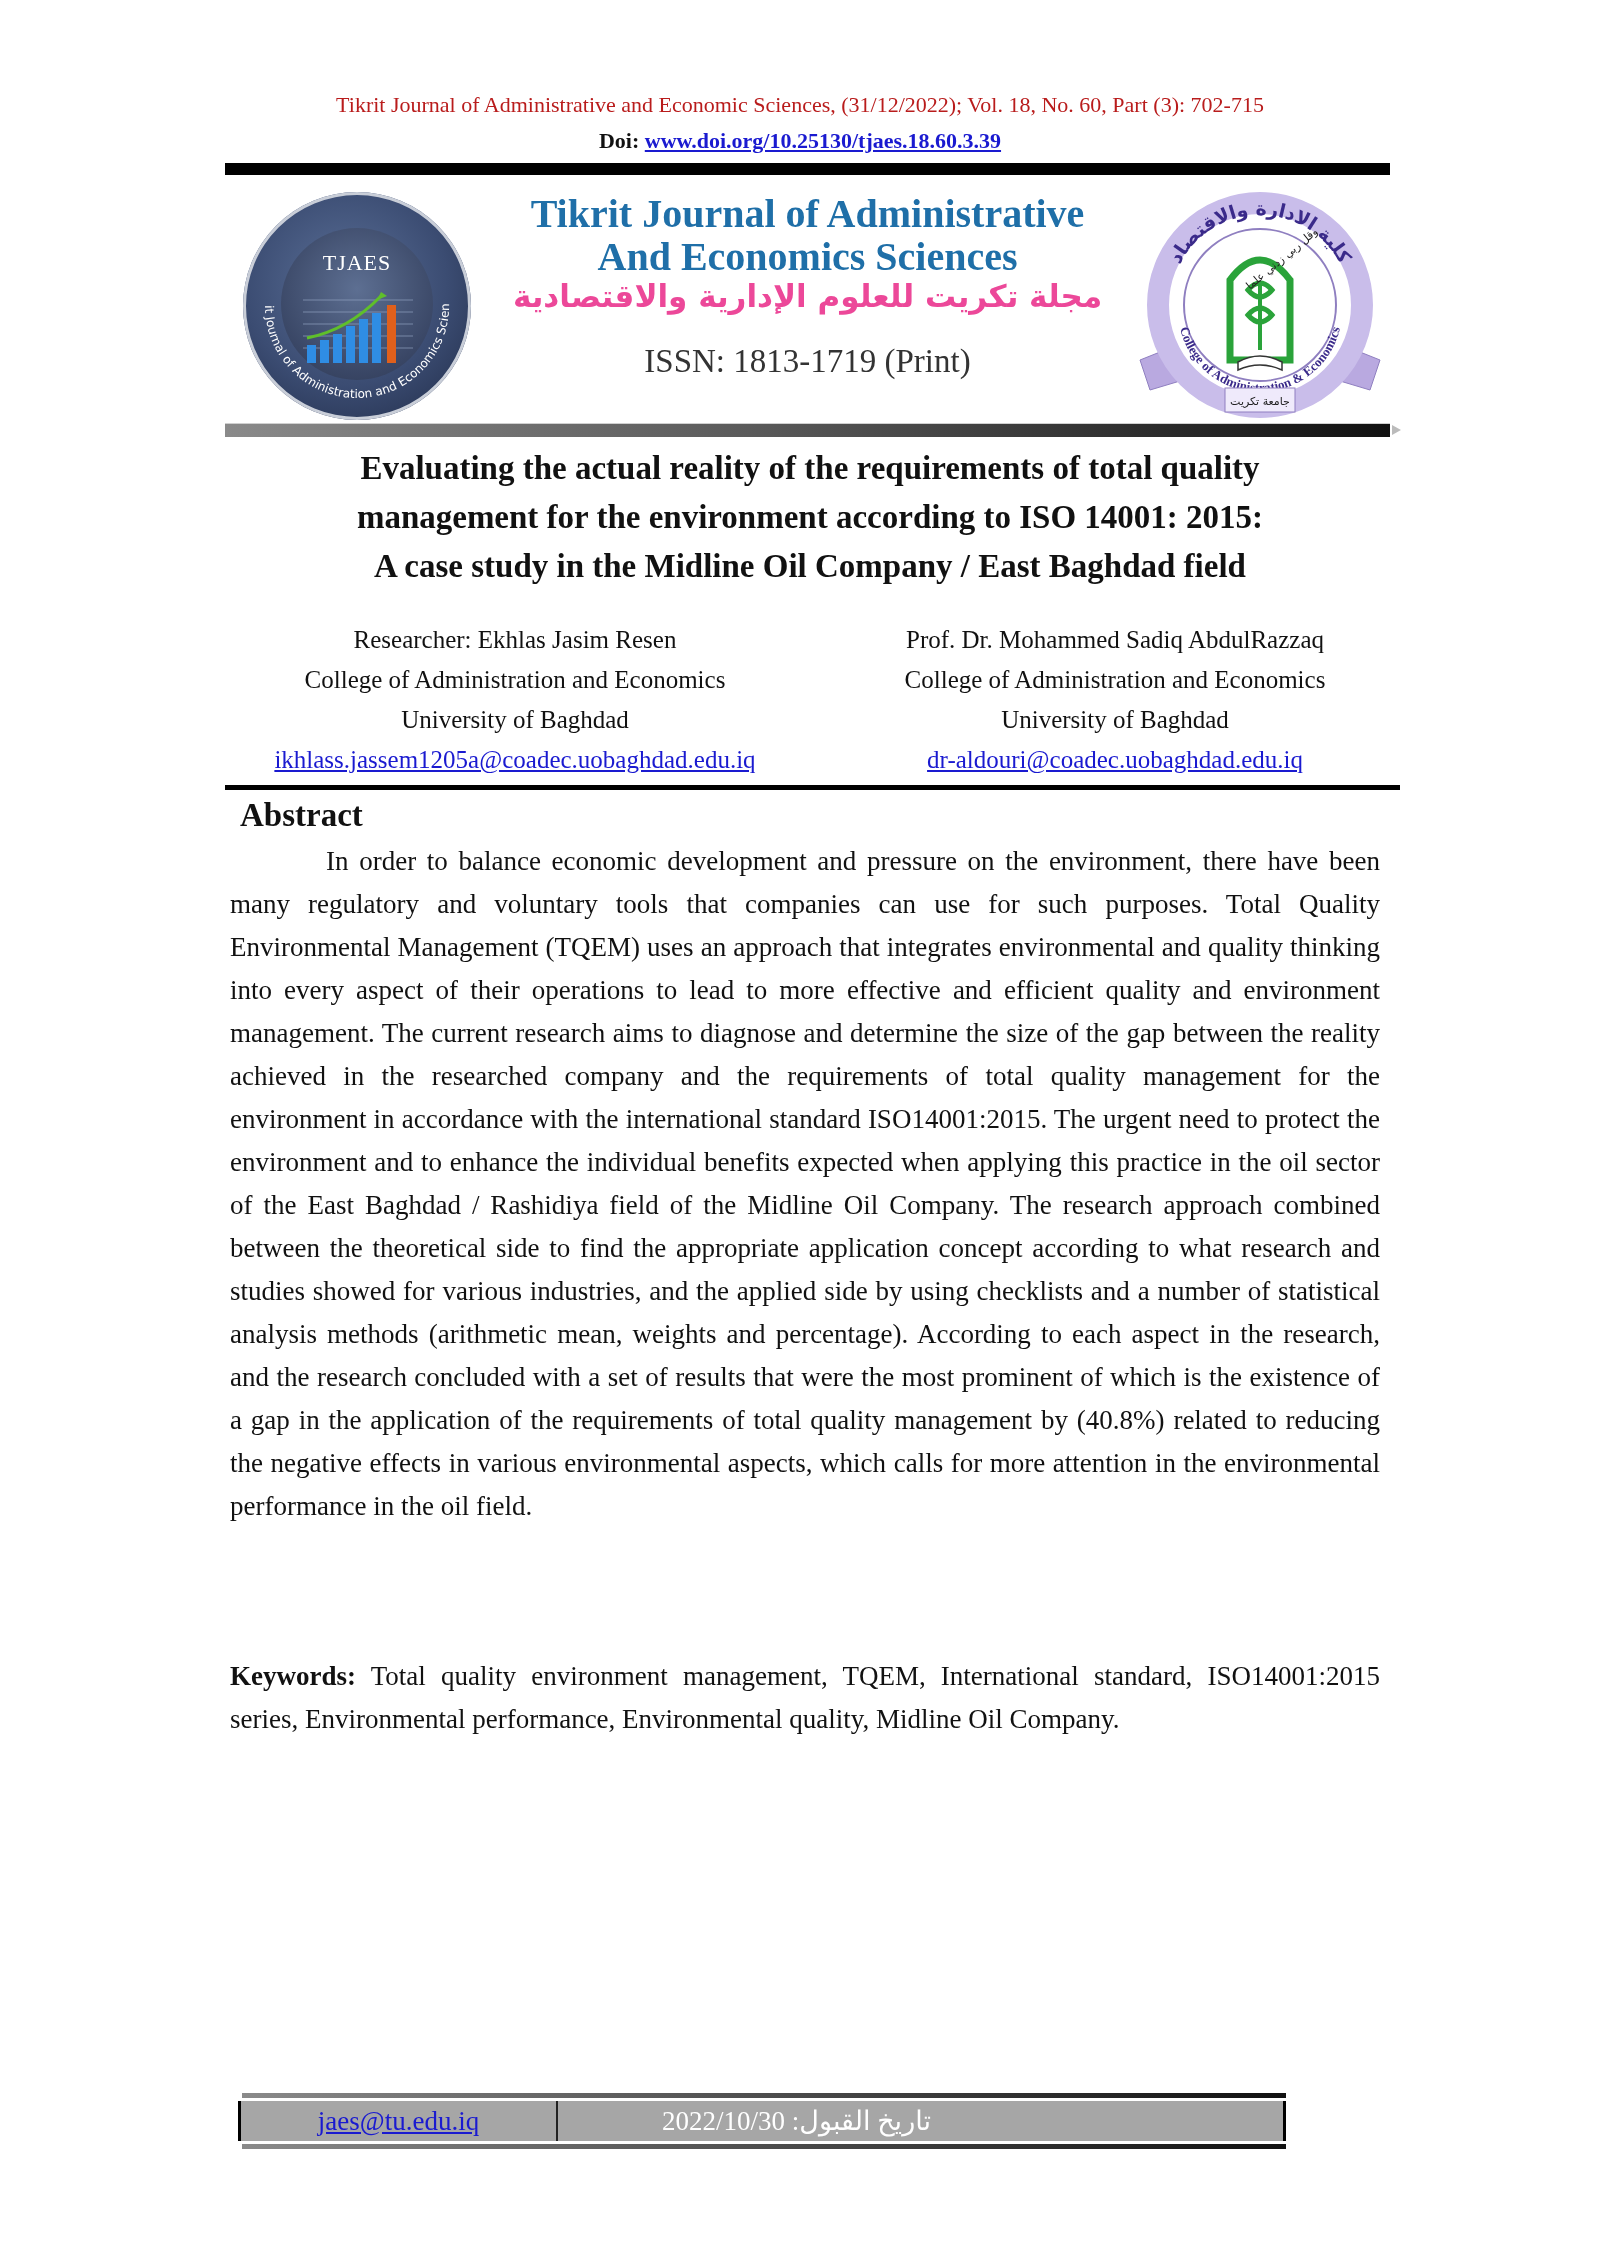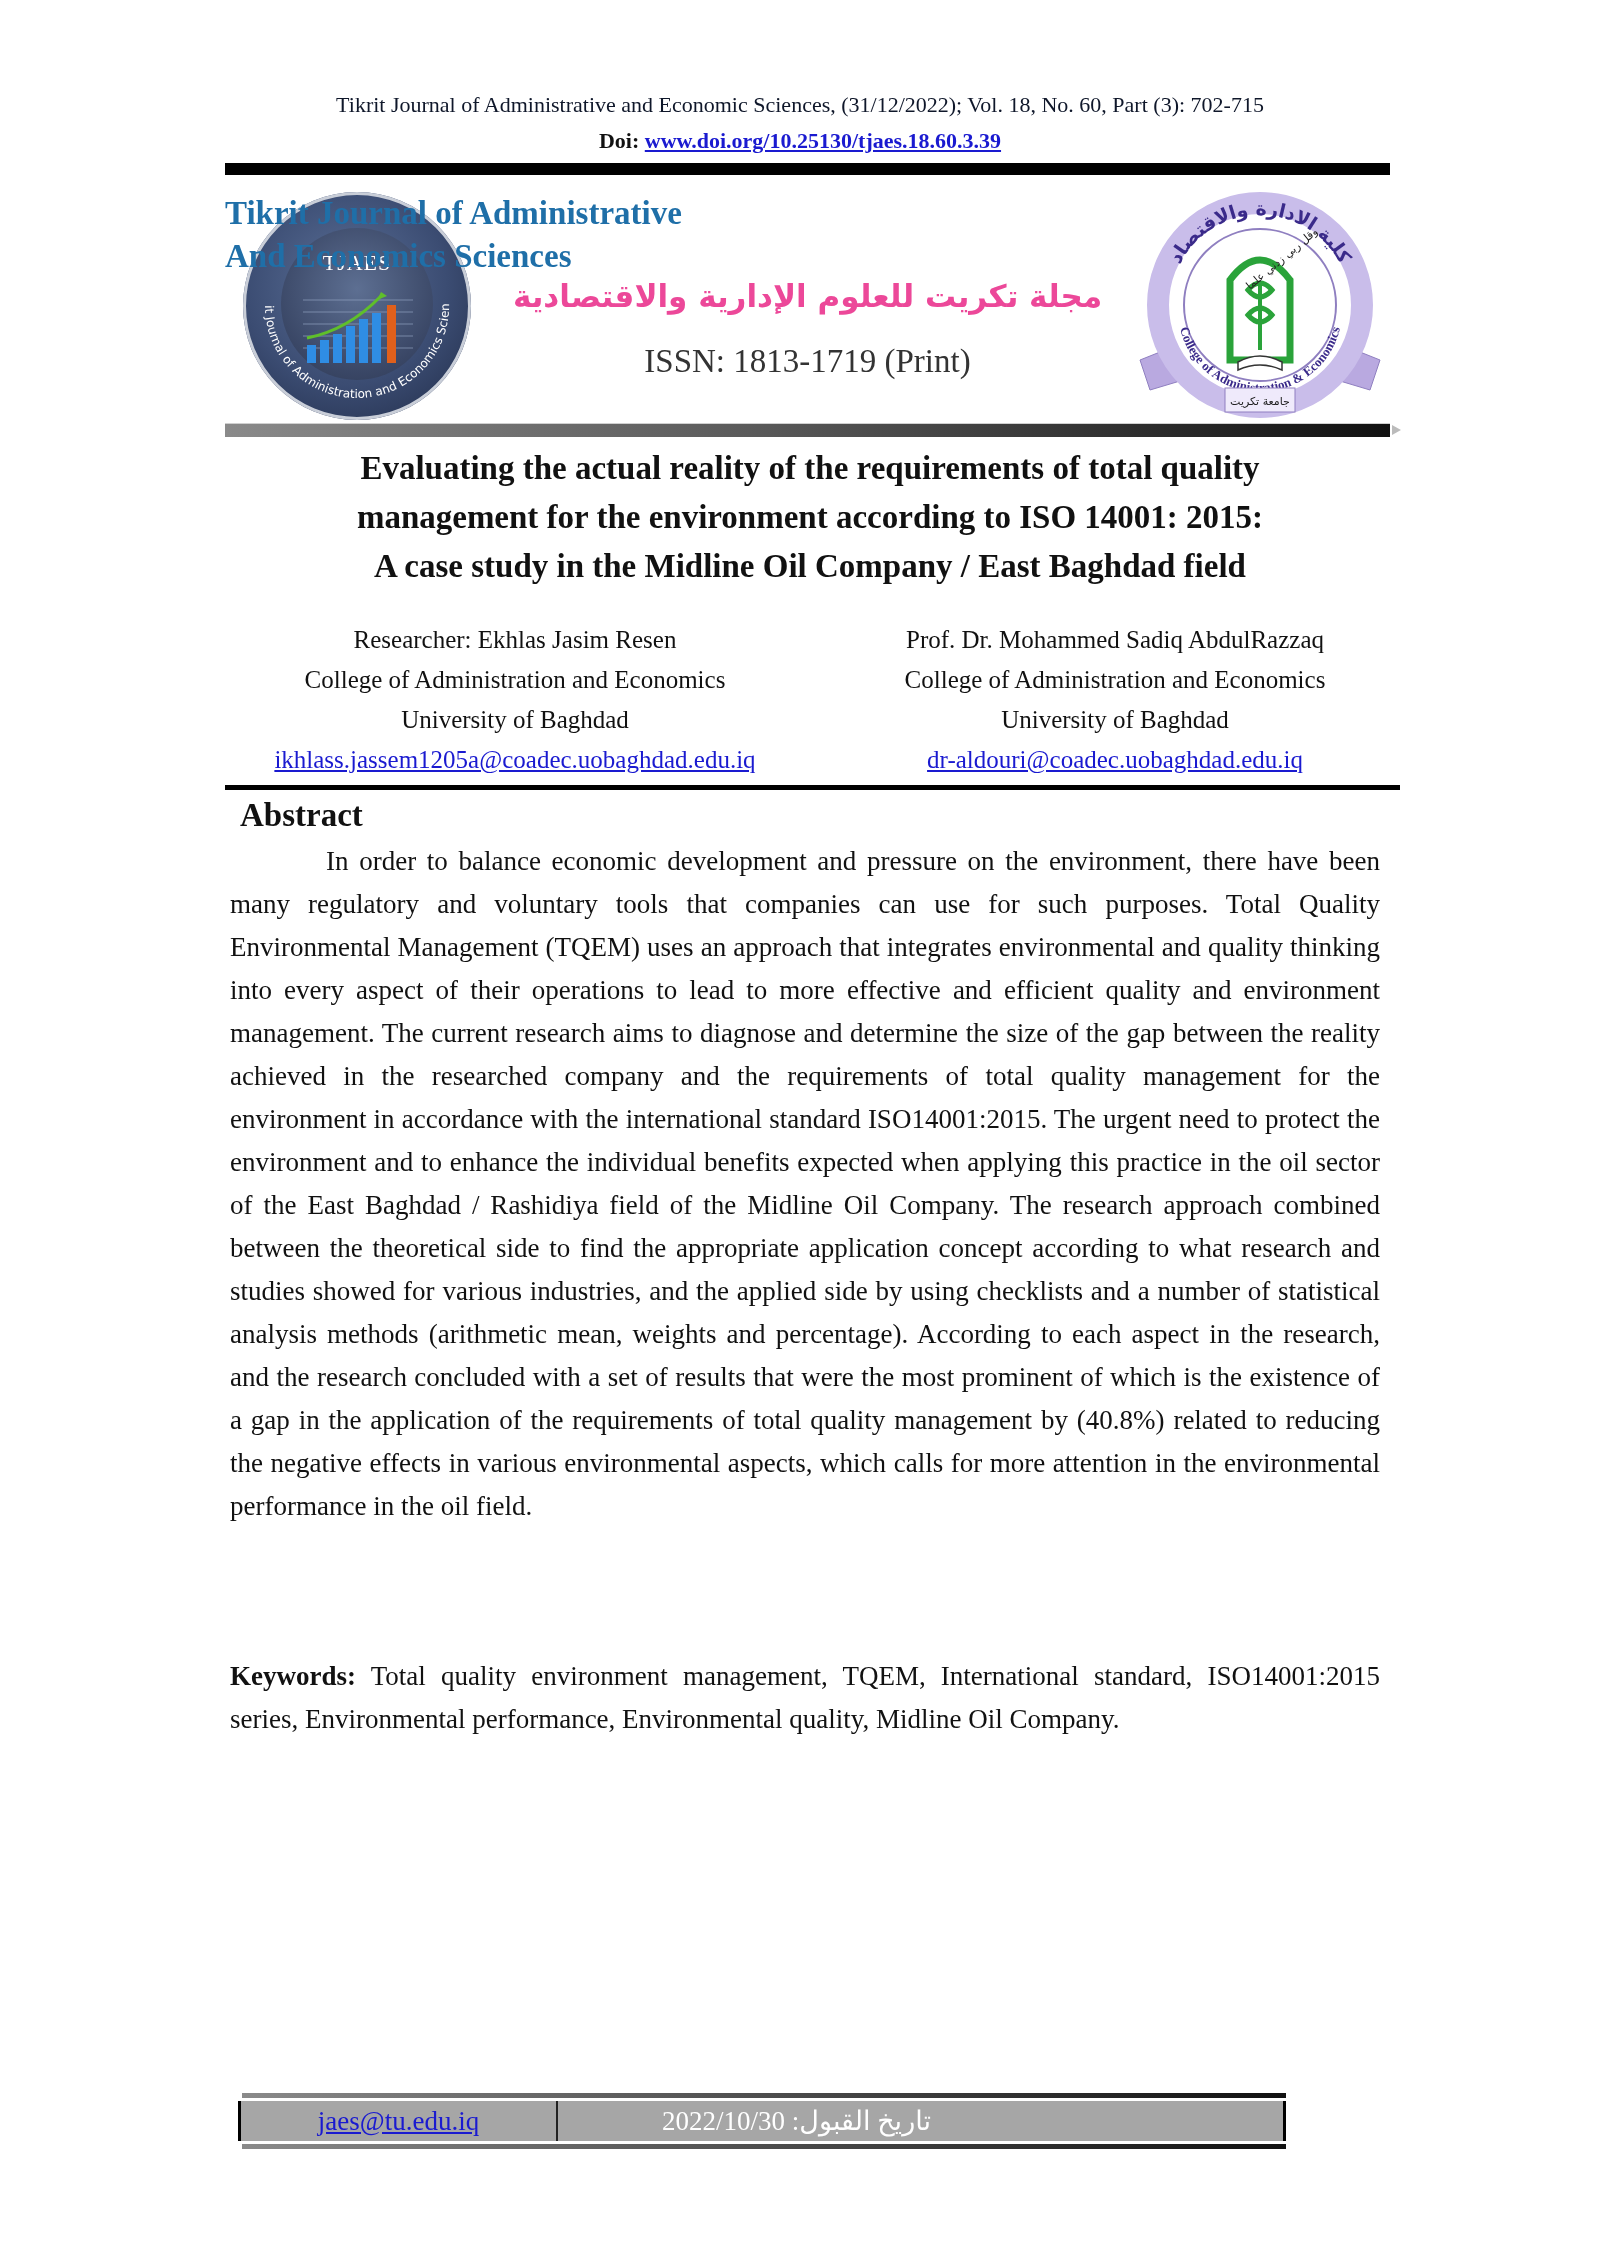--- a/index.html
+++ b/index.html
@@ -1,39 +1,39 @@
 <!DOCTYPE html>
 <html><head>
 <meta charset="utf-8">
 <style>
   html, body { margin:0; padding:0; background:#ffffff; }
   body { width:1600px; height:2263px; position:relative; overflow:hidden;
          font-family:"Liberation Serif", "DejaVu Serif", serif; color:#111; }
   .abs { position:absolute; }
   a, .link { color:#1a1ad0; text-decoration:underline; }
 
-  .citation { left:0; width:1600px; top:92px; text-align:center; font-size:22px; color:#0f172a; }
+  .citation { left:0; width:1600px; top:92px; text-align:center; font-size:22px; color:#b91c1c; }
   .doi { left:0; width:1600px; top:128px; text-align:center; font-size:22px; font-weight:bold; }
   .doi .link { font-weight:bold; }
 
   .top-bar { left:225px; top:163px; width:1165px; height:12px; background:#000; }
 
   .masthead { left:225px; top:180px; width:1165px; height:240px; }
   .logo-left { position:absolute; left:18px; top:12px; width:228px; height:228px; border-radius:50%;
                background: radial-gradient(circle at 45% 40%, #5a6f97 0%, #3b4c72 55%, #1f2a45 100%);
                box-shadow: 0 0 0 3px #c9ced8 inset; }
   .logo-left .inner { position:absolute; left:38px; top:36px; width:152px; height:152px; border-radius:50%;
                       background: radial-gradient(circle at 50% 40%, #5d6f92 0%, #3a4766 70%, #2d3852 100%); }
   .logo-left .tj { position:absolute; left:0; width:228px; top:58px; text-align:center; color:#fff;
                    font-size:22px; font-family:"Liberation Serif", serif; letter-spacing:1px; }
   .logo-left svg.ring { position:absolute; left:0; top:0; }
   .logo-left svg.chart { position:absolute; left:60px; top:98px; }
 
-  .mast-title { position:absolute; left:0; width:1165px; top:12px; color:#1f6fa8;
-                font-weight:bold; font-size:33px; line-height:43px; }
+  .mast-title { position:absolute; left:0; width:1165px; top:12px; text-align:center; color:#1f6fa8;
+                font-weight:bold; font-size:40px; line-height:43px; }
   .mast-ar { position:absolute; left:0; width:1165px; top:98px; text-align:center; color:#ec4899;
              font-weight:bold; font-size:31px; font-family:"DejaVu Sans", sans-serif; direction:rtl; }
   .issn { position:absolute; left:0; width:1165px; top:163px; text-align:center; font-size:33px; color:#333; }
 
   .logo-right { position:absolute; left:905px; top:10px; width:260px; height:230px; }
 
   .grad-bar { left:225px; top:423px; width:1165px; height:13px;
               background: linear-gradient(to right, #8a8a8a 0%, #5a5a5a 45%, #111 100%);
               border-top:1px solid #d0d0d0; }
   .grad-tip { left:1392px; top:425px; width:0; height:0; border-left:9px solid #bbb; border-top:5px solid transparent; border-bottom:5px solid transparent; }

